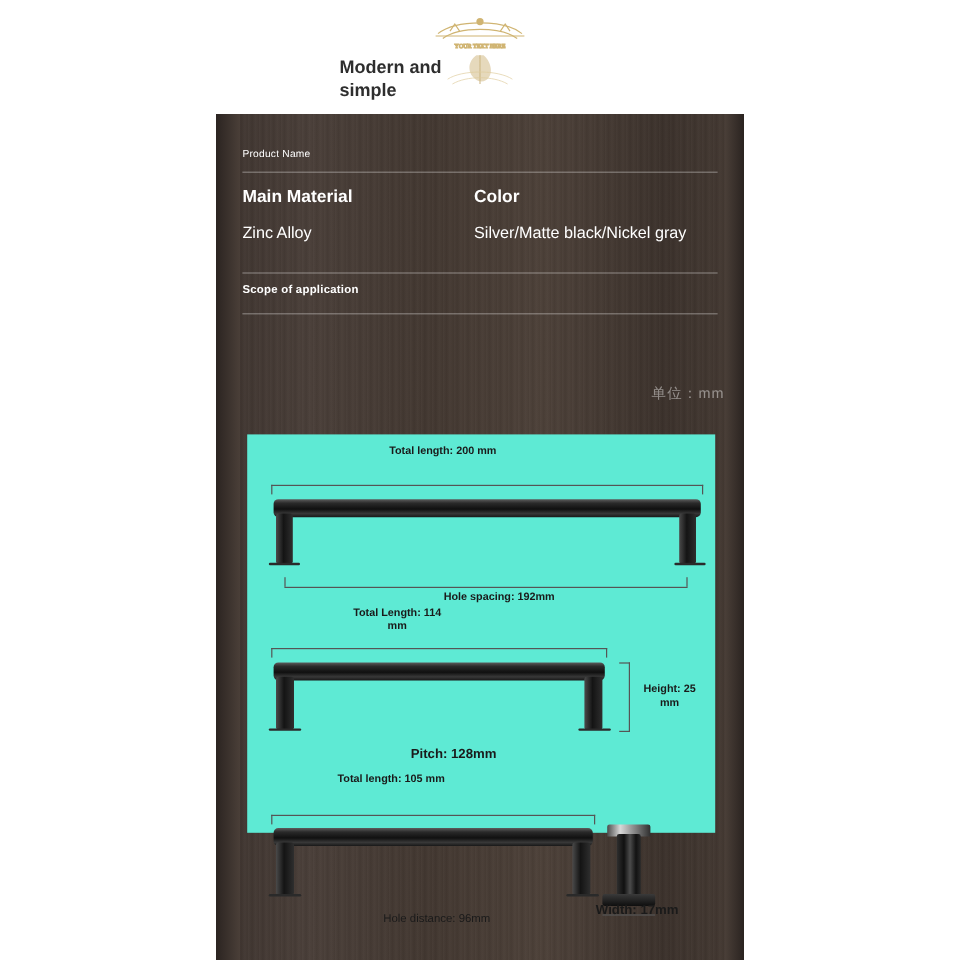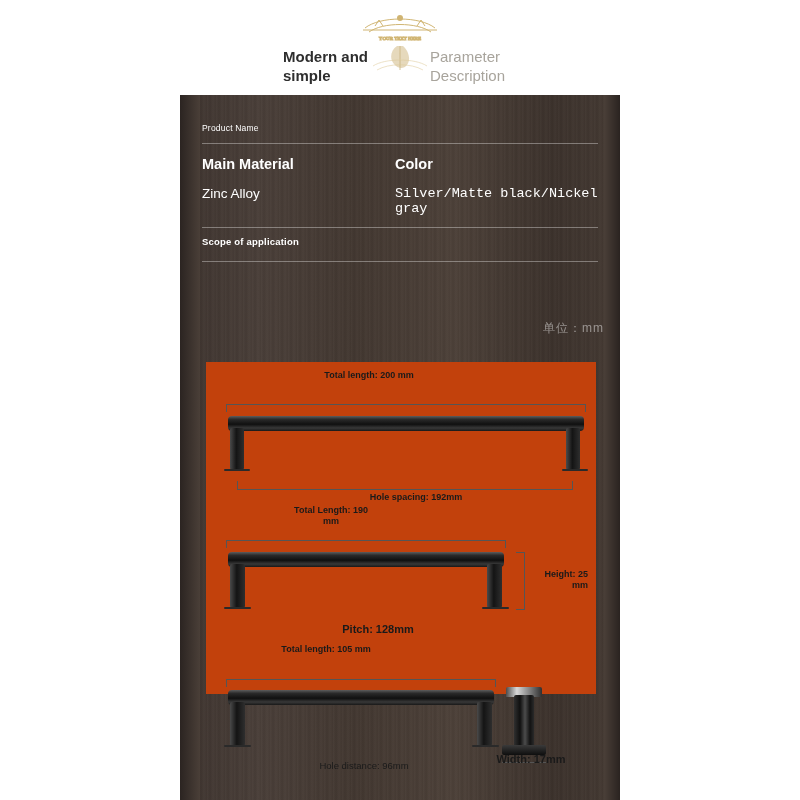--- a/index.html
+++ b/index.html
@@ -153,21 +153,20 @@
     font-size: 13.5px;
     color: #ffffff;
   }
 
   .color-value {
     position: absolute;
     left: 193px;
     top: 30px;
     font-size: 13.5px;
     color: #ffffff;
-    font-family: Liberation Mono, monospace;
   }
 
   .scope-label {
     font-size: 9.5px;
     font-weight: bold;
     color: #ffffff;
     margin-top: 8px;
     letter-spacing: 0.2px;
   }
 
@@ -186,21 +185,21 @@
     letter-spacing: 1px;
   }
 
   
   .card {
     position: absolute;
     left: 206px;
     top: 362px;
     width: 390px;
     height: 332px;
-    background: #c2410c;
+    background: #5eead4;
   }
 
   .dim-text {
     position: absolute;
     font-size: 9px;
     color: #1a1a1a;
     text-align: center;
     line-height: 11px;
     font-weight: bold;
   }
@@ -273,21 +272,20 @@
           <path d="M52 36 c-6 4 -8 12 -3 18 c4 5 10 5 13 1 c4 -5 2 -14 -4 -19 z" opacity="0.55"></path>
           <path d="M55 36 c0 10 0 18 0 24" stroke="#b89a55" stroke-width="0.8" fill="none"></path>
         </g>
         <g fill="none" stroke="#d9c28a" stroke-width="0.7" opacity="0.8">
           <path d="M28 56 C40 48, 70 48, 82 56"></path>
           <path d="M32 60 C44 53, 66 53, 78 60"></path>
         </g>
       </svg>
     </div>
     <div class="header-title-left">Modern and simple</div>
-    <div class="header-title-right">Parameter Description</div>
   </div>
 
   <div class="wood-panel">
     <div class="wood-left-edge"></div>
     <div class="wood-right-edge"></div>
 
     <div class="spec">
       <div class="spec-label-small">Product Name</div>
       <div class="divider"></div>
 
@@ -318,35 +316,35 @@
     <div class="handle-leg" style="left:24px; top:66px; width:14px; height:42px;"></div>
     <div class="handle-leg" style="left:360px; top:66px; width:14px; height:42px;"></div>
     <div class="footline" style="left:18px; top:107px; width:26px;"></div>
     <div class="footline" style="left:356px; top:107px; width:26px;"></div>
 
     <div class="measure-line" style="left:31px; top:127px; width:336px; height:1px;"></div>
     <div class="measure-line" style="left:31px; top:119px; width:1px; height:8px;"></div>
     <div class="measure-line" style="left:366px; top:119px; width:1px; height:8px;"></div>
     <div class="dim-text" style="left:130px; top:130px; width:160px;">Hole spacing: 192mm</div>
 
-    <div class="dim-text" style="left:80px; top:143px; width:90px;">Total Length: 190 mm</div>
+    <div class="dim-text" style="left:80px; top:143px; width:90px;">Total Length: 114 mm</div>
     <div class="measure-line" style="left:20px; top:178px; width:280px; height:1px;"></div>
     <div class="measure-line" style="left:20px; top:178px; width:1px; height:8px;"></div>
     <div class="measure-line" style="left:299px; top:178px; width:1px; height:8px;"></div>
 
     <div class="handle-bar" style="left:22px; top:190px; width:276px; height:15px;"></div>
     <div class="handle-leg" style="left:24px; top:202px; width:15px; height:44px;"></div>
     <div class="handle-leg" style="left:281px; top:202px; width:15px; height:44px;"></div>
     <div class="footline" style="left:18px; top:245px; width:27px;"></div>
     <div class="footline" style="left:276px; top:245px; width:27px;"></div>
 
     <div class="measure-line" style="left:318px; top:190px; width:1px; height:58px;"></div>
     <div class="measure-line" style="left:310px; top:190px; width:9px; height:1px;"></div>
     <div class="measure-line" style="left:310px; top:247px; width:9px; height:1px;"></div>
-    <div class="dim-text" style="left:322px; top:207px; width:60px; text-align:right;">Height: 25 mm</div>
+    <div class="dim-text" style="left:322px; top:207px; width:60px; text-align:center;">Height: 25 mm</div>
 
     <div class="dim-text" style="left:250px; top:262px; width:140px; font-size:11px; text-align:center; left:102px;">Pitch: 128mm</div>
 
     <div class="dim-text" style="left:75px; top:282px; width:90px;">Total length: 105 mm</div>
     <div class="measure-line" style="left:20px; top:317px; width:270px; height:1px;"></div>
     <div class="measure-line" style="left:20px; top:317px; width:1px; height:8px;"></div>
     <div class="measure-line" style="left:289px; top:317px; width:1px; height:8px;"></div>
 
     <div class="handle-bar" style="left:22px; top:328px; width:266px; height:15px;"></div>
     <div class="handle-leg" style="left:24px; top:340px; width:15px; height:44px;"></div>

